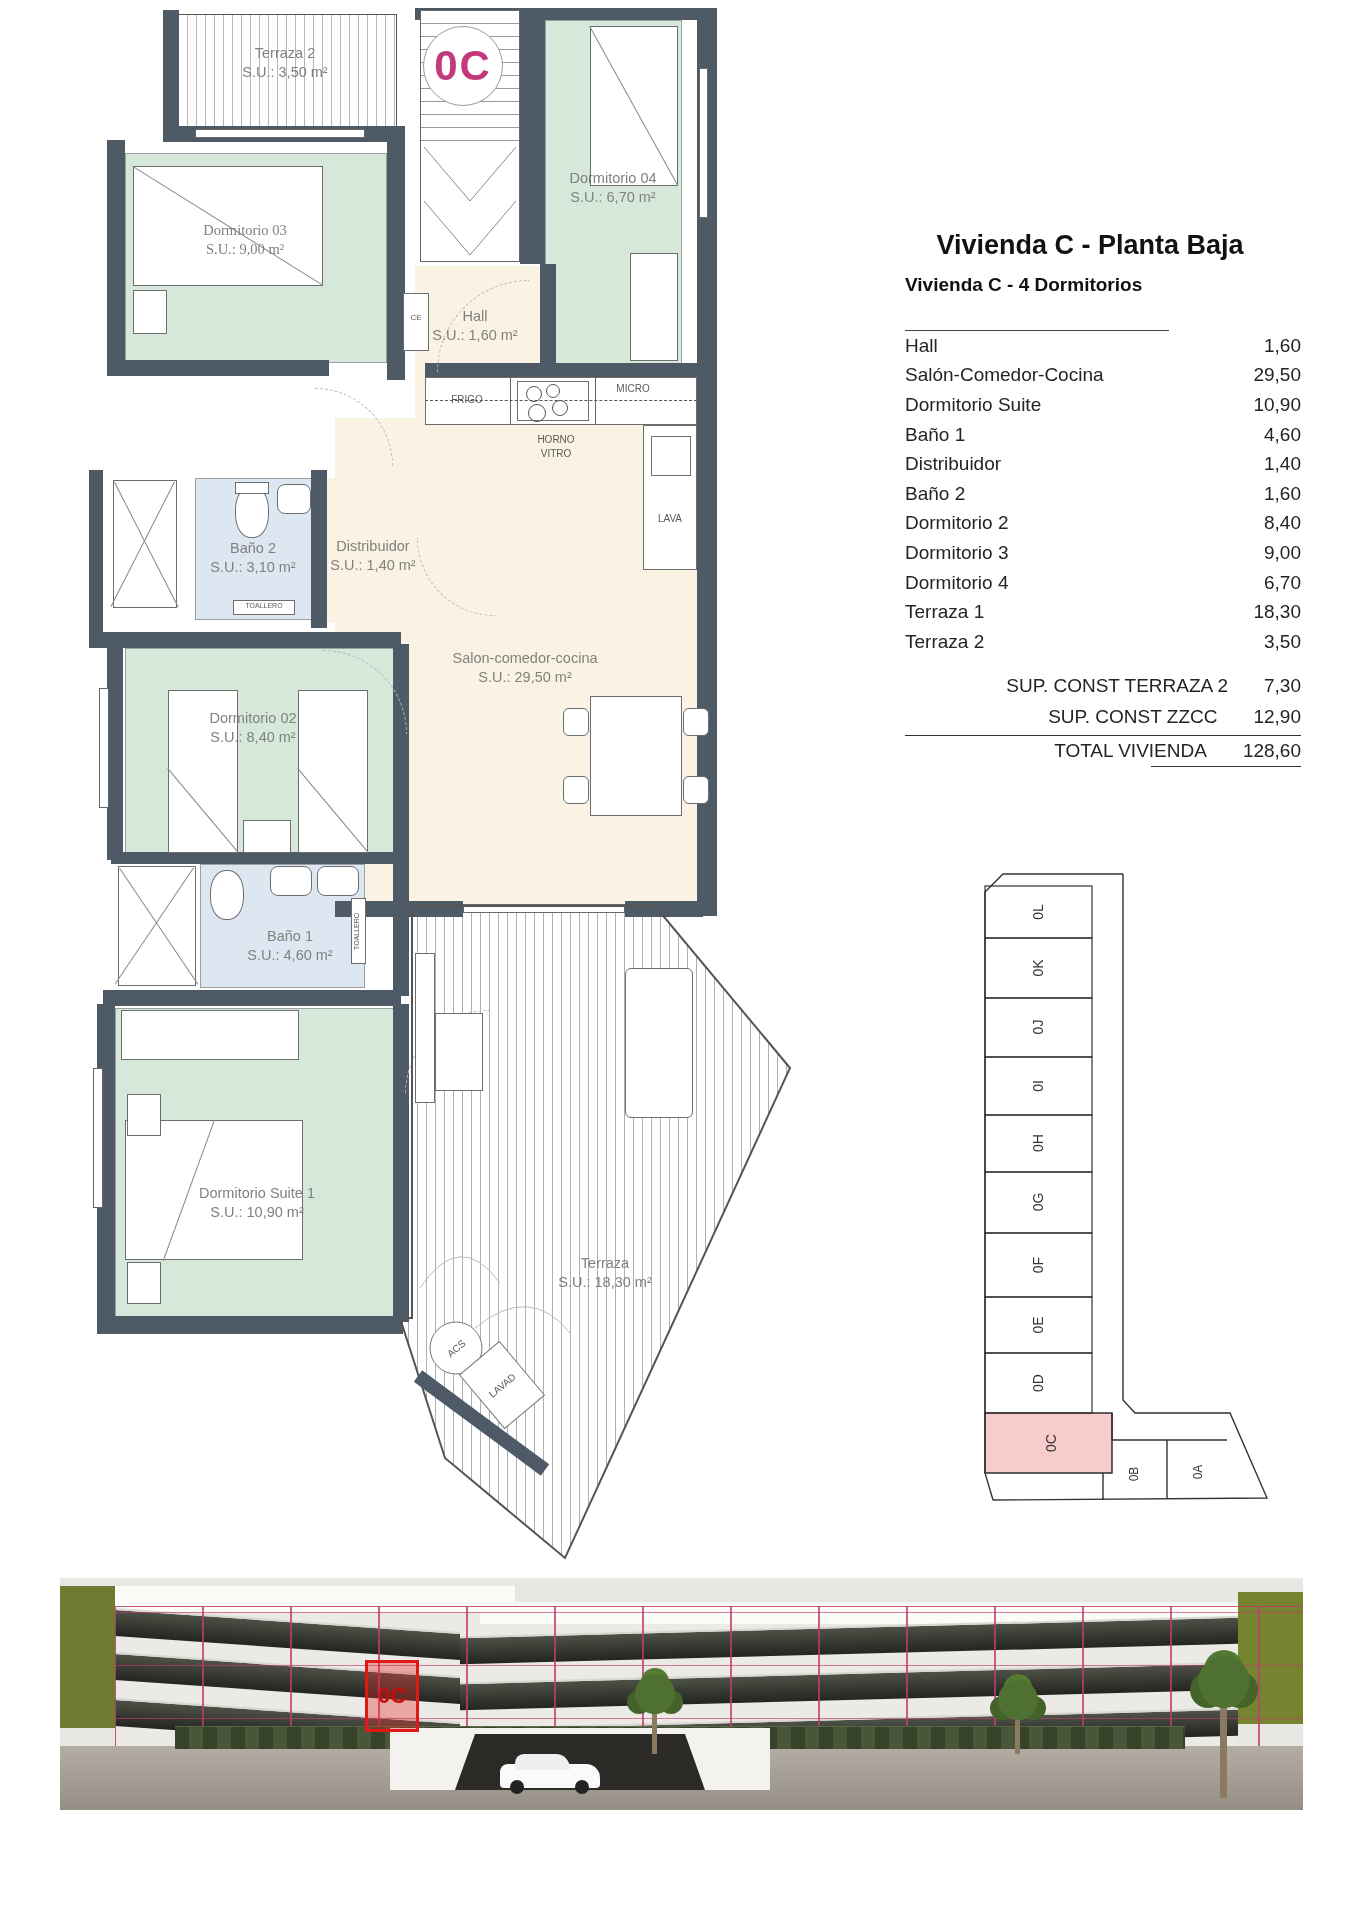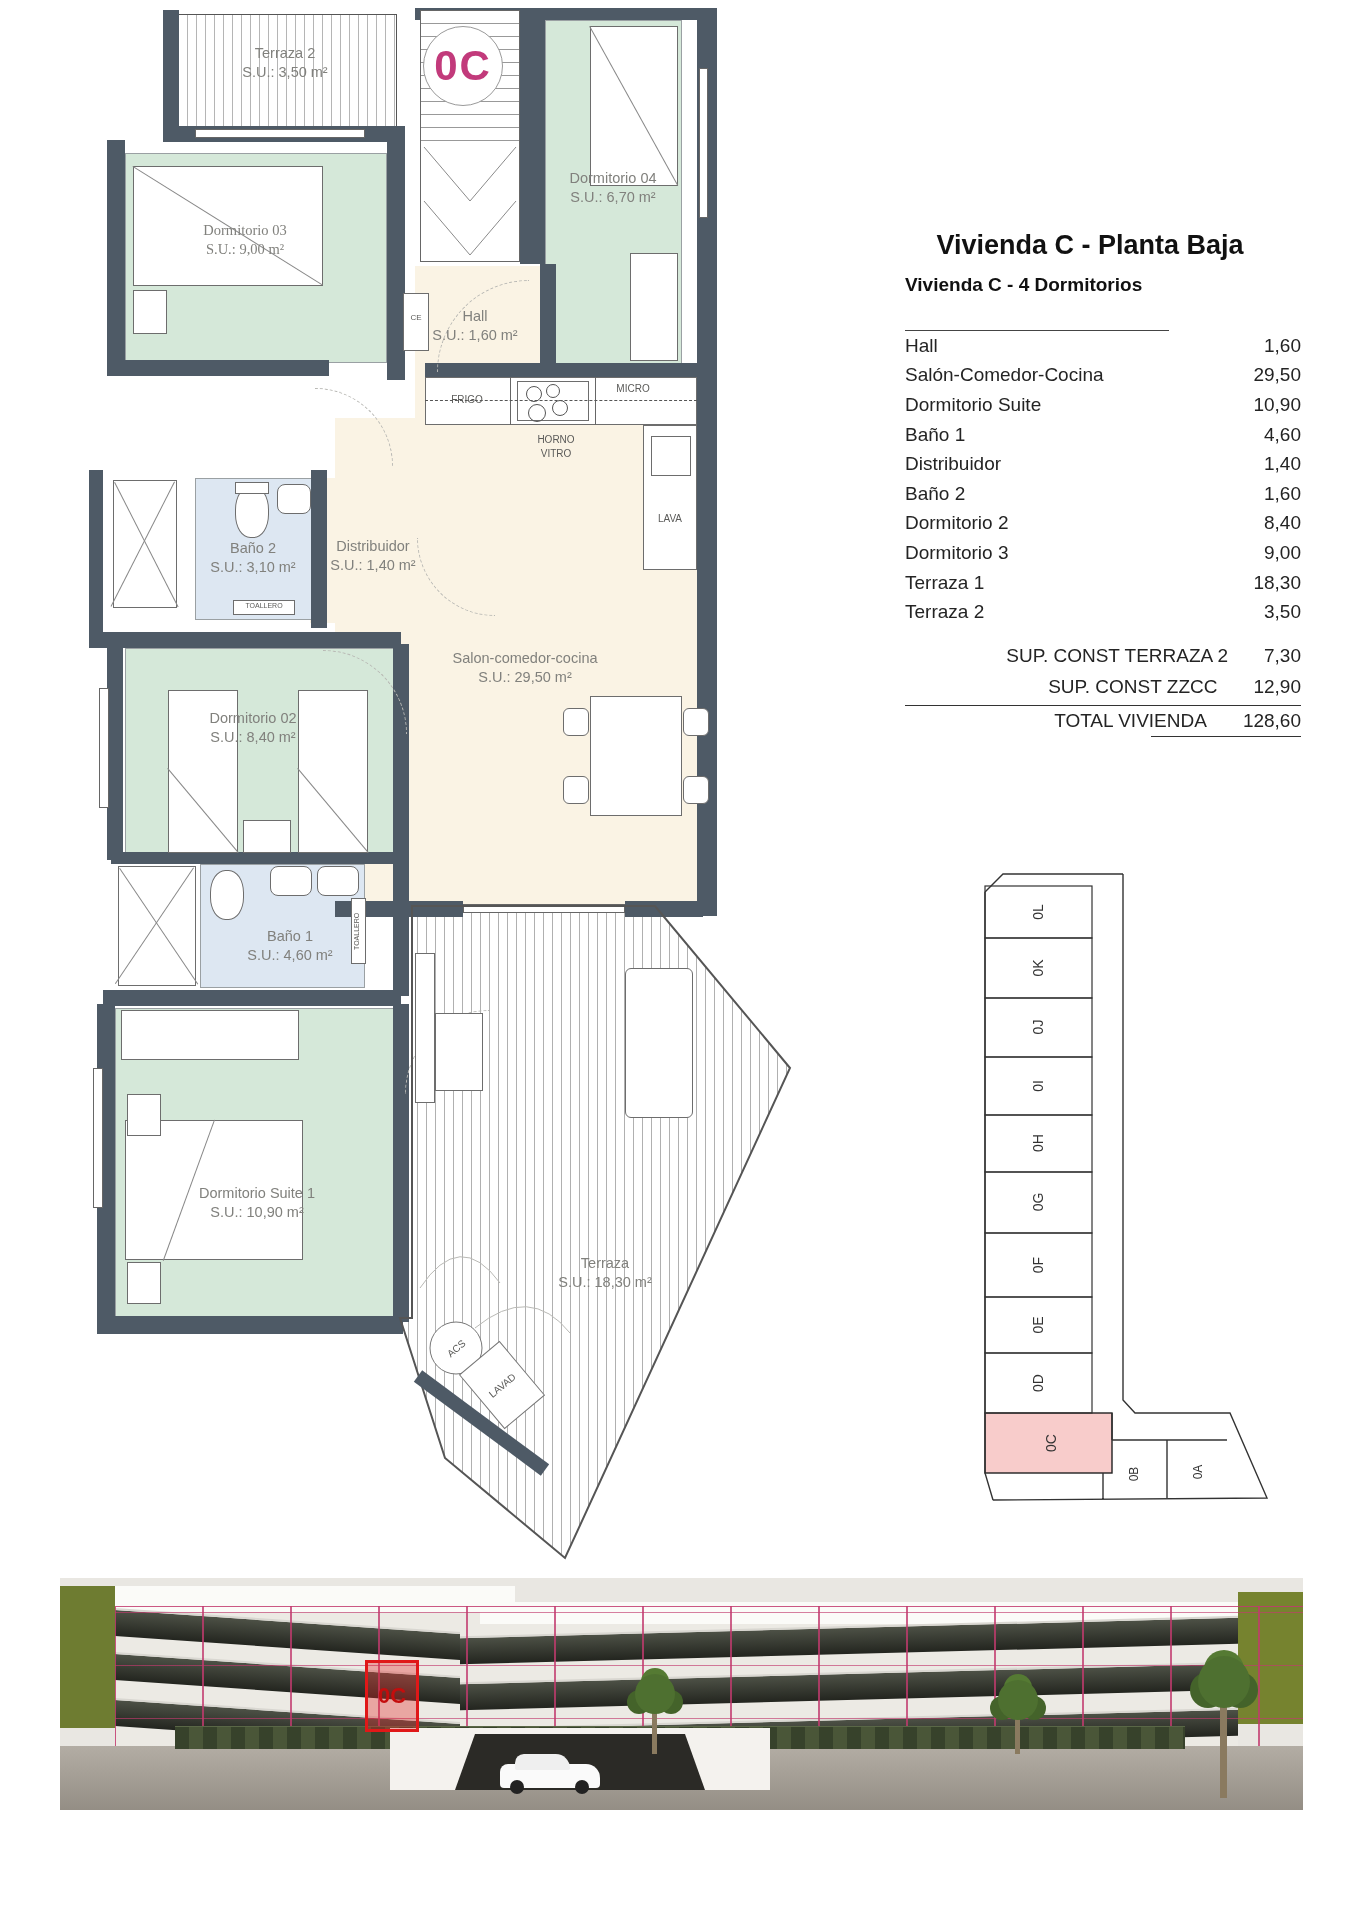--- a/index.html
+++ b/index.html
@@ -283,20 +283,24 @@
         </div>
       <div class="trow">
           <span>Dormitorio 2</span>
           <span>8,40</span>
         </div>
       <div class="trow">
           <span>Dormitorio 3</span>
           <span>9,00</span>
         </div>
       <div class="trow">
+          <span>Dormitorio 4</span>
+          <span>6,70</span>
+        </div>
+      <div class="trow">
           <span>Terraza 1</span>
           <span>18,30</span>
         </div>
       <div class="trow">
           <span>Terraza 2</span>
           <span>3,50</span>
         </div>
     </div>
 
     <div class="sum">

